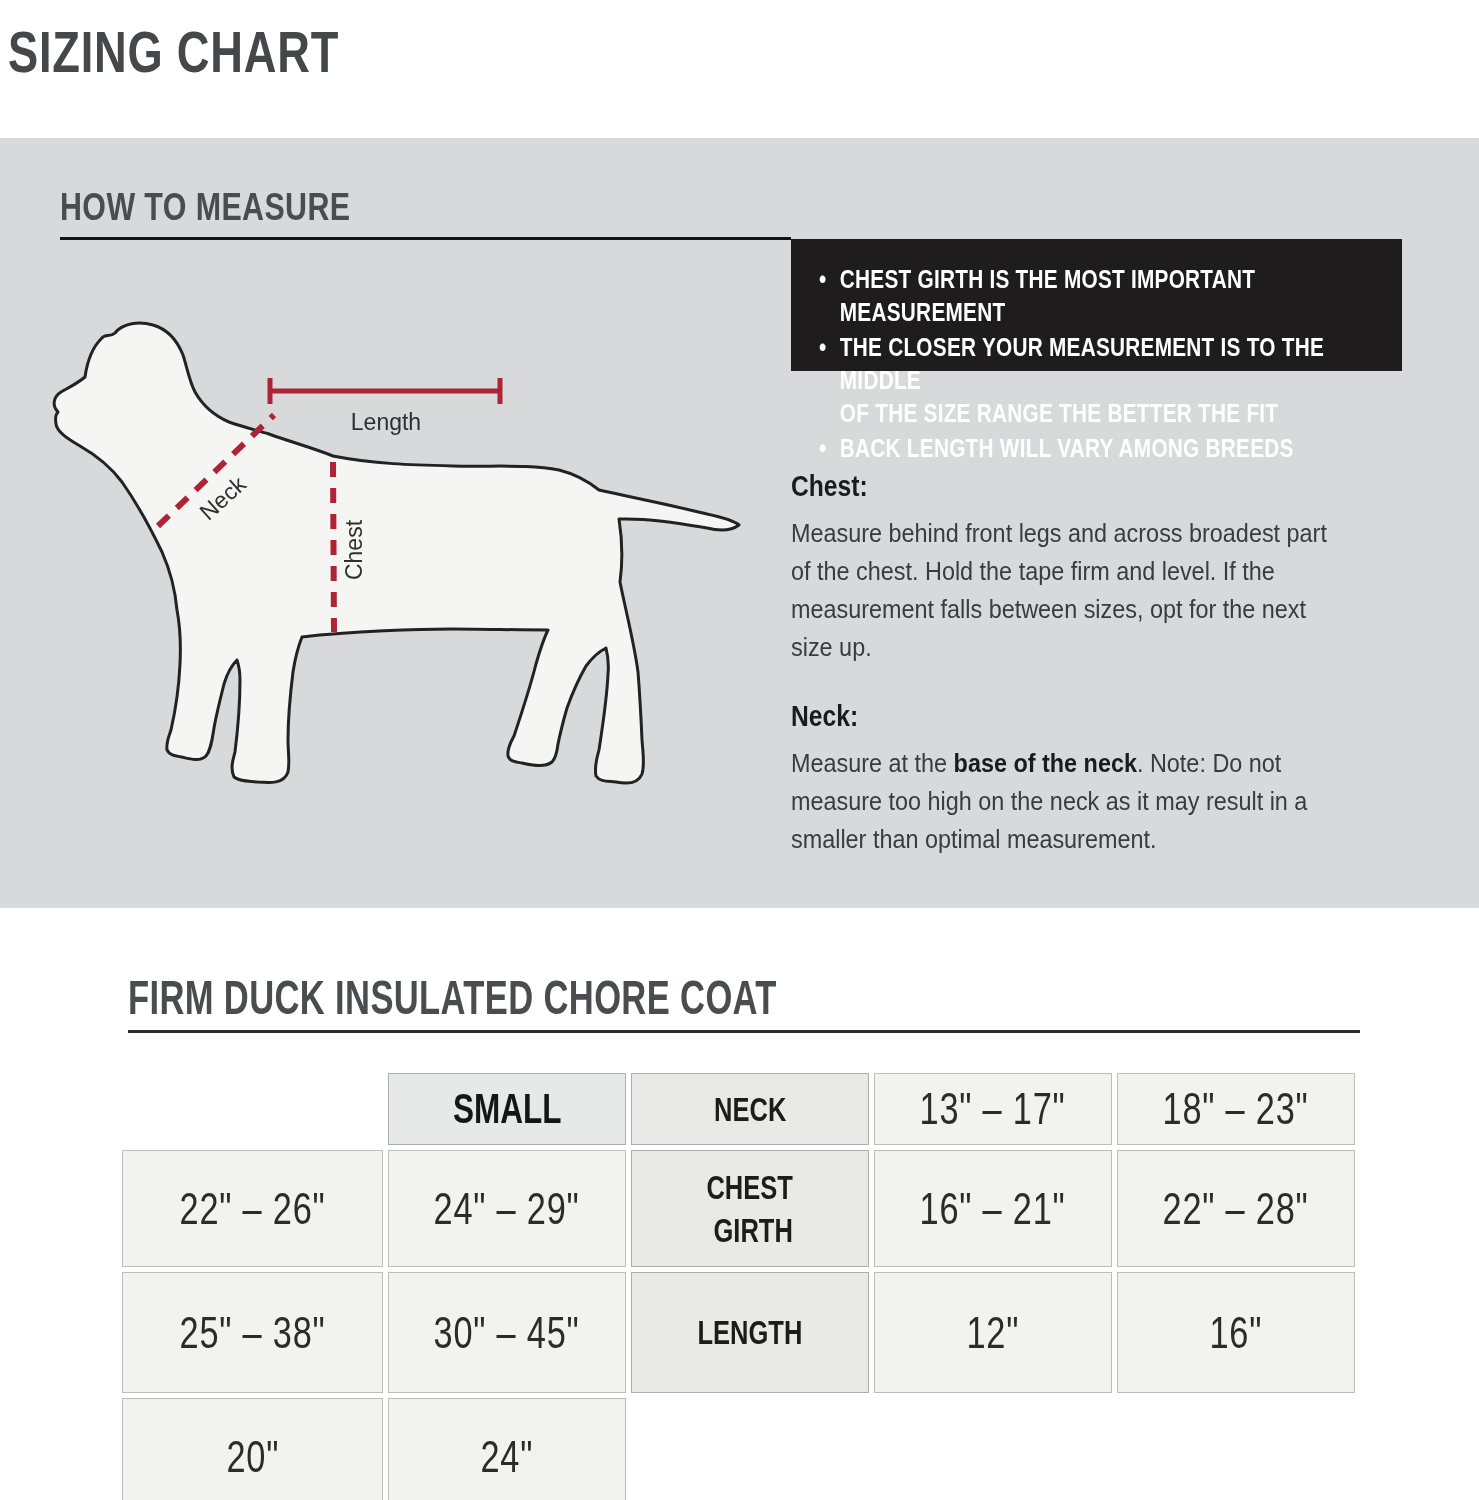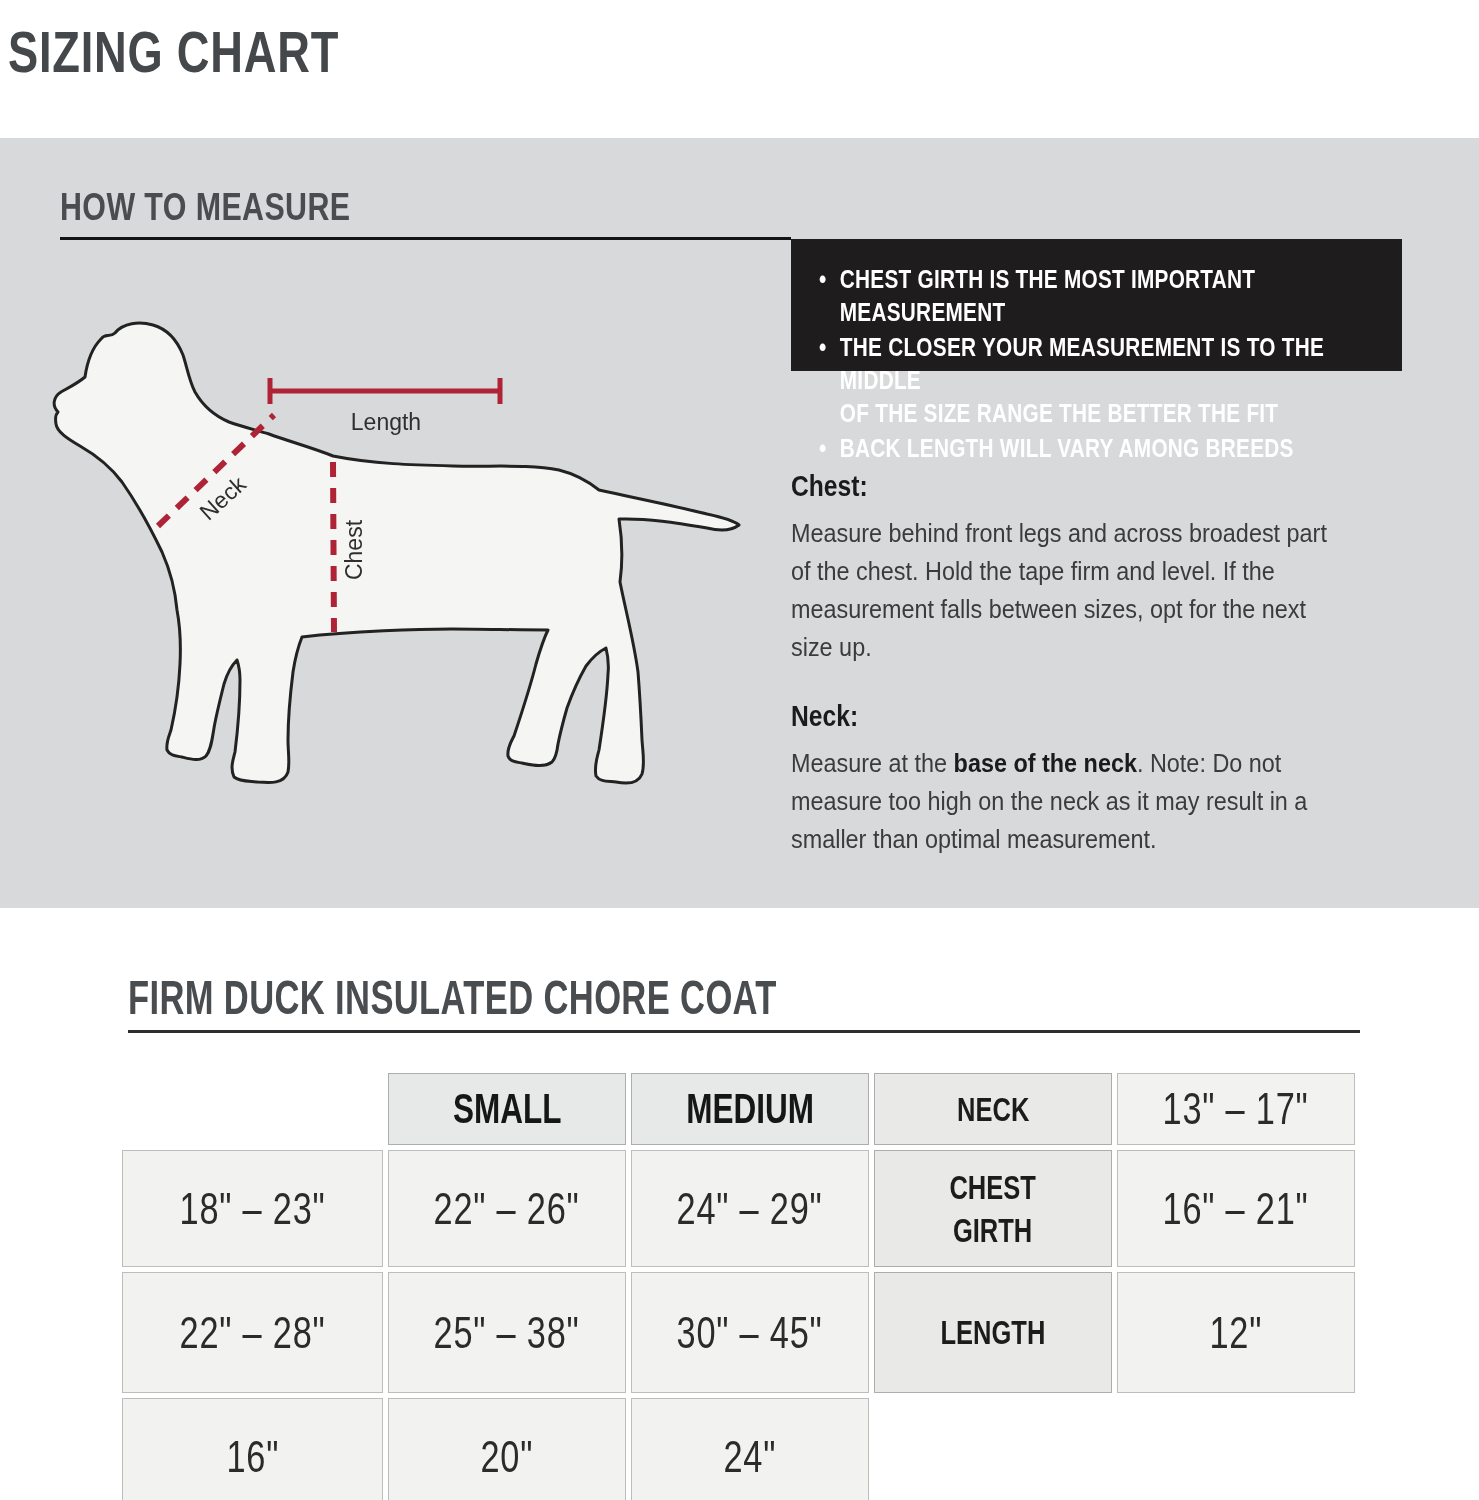--- a/index.html
+++ b/index.html
@@ -71,21 +71,21 @@
 
   
   .size-table {
     position:absolute; left:122px; top:1053px;
     display:grid;
     grid-template-columns:261px 238px 238px 238px 238px;
     grid-template-rows:72px 117px 121px 117px;
     gap:5px;
   }
   .cell {
-    display:flex; align-items:center; justify-content:center; text-align:center;
+    display:flex; align-items:center; justify-content:center; text-align:right;
   }
   .cell.corner { background:transparent; border:none; }
   .cell.head {
     background:#E7E8E8; border:1px solid #ADADAD;
     font-size:42px; font-weight:bold; color:#161616;
   }
   .cell.rowlab {
     background:#E9E9E8; border:1px solid #ADADAD;
     font-size:34px; font-weight:bold; color:#1C1C1C;
     line-height:1.25; white-space:pre-line;
@@ -171,23 +171,20 @@
 smaller than optimal measurement.</span></div>
 
   <div class="tbl-heading">FIRM DUCK INSULATED CHORE COAT</div>
   <div class="tbl-underline"></div>
 
   <div class="size-table">
     <div class="cell corner"></div>
     <div class="cell head">
         <span class="cxc">SMALL</span>
       </div>
-    <div class="cell head">
-        <span class="cxc">MEDIUM</span>
-      </div>
 
     <div class="cell rowlab"><span class="cxc">NECK</span></div>
     <div class="cell val">
         <span class="cxc">13" – 17"</span>
       </div>
     <div class="cell val">
         <span class="cxc">18" – 23"</span>
       </div>
     <div class="cell val">
         <span class="cxc">22" – 26"</span>

